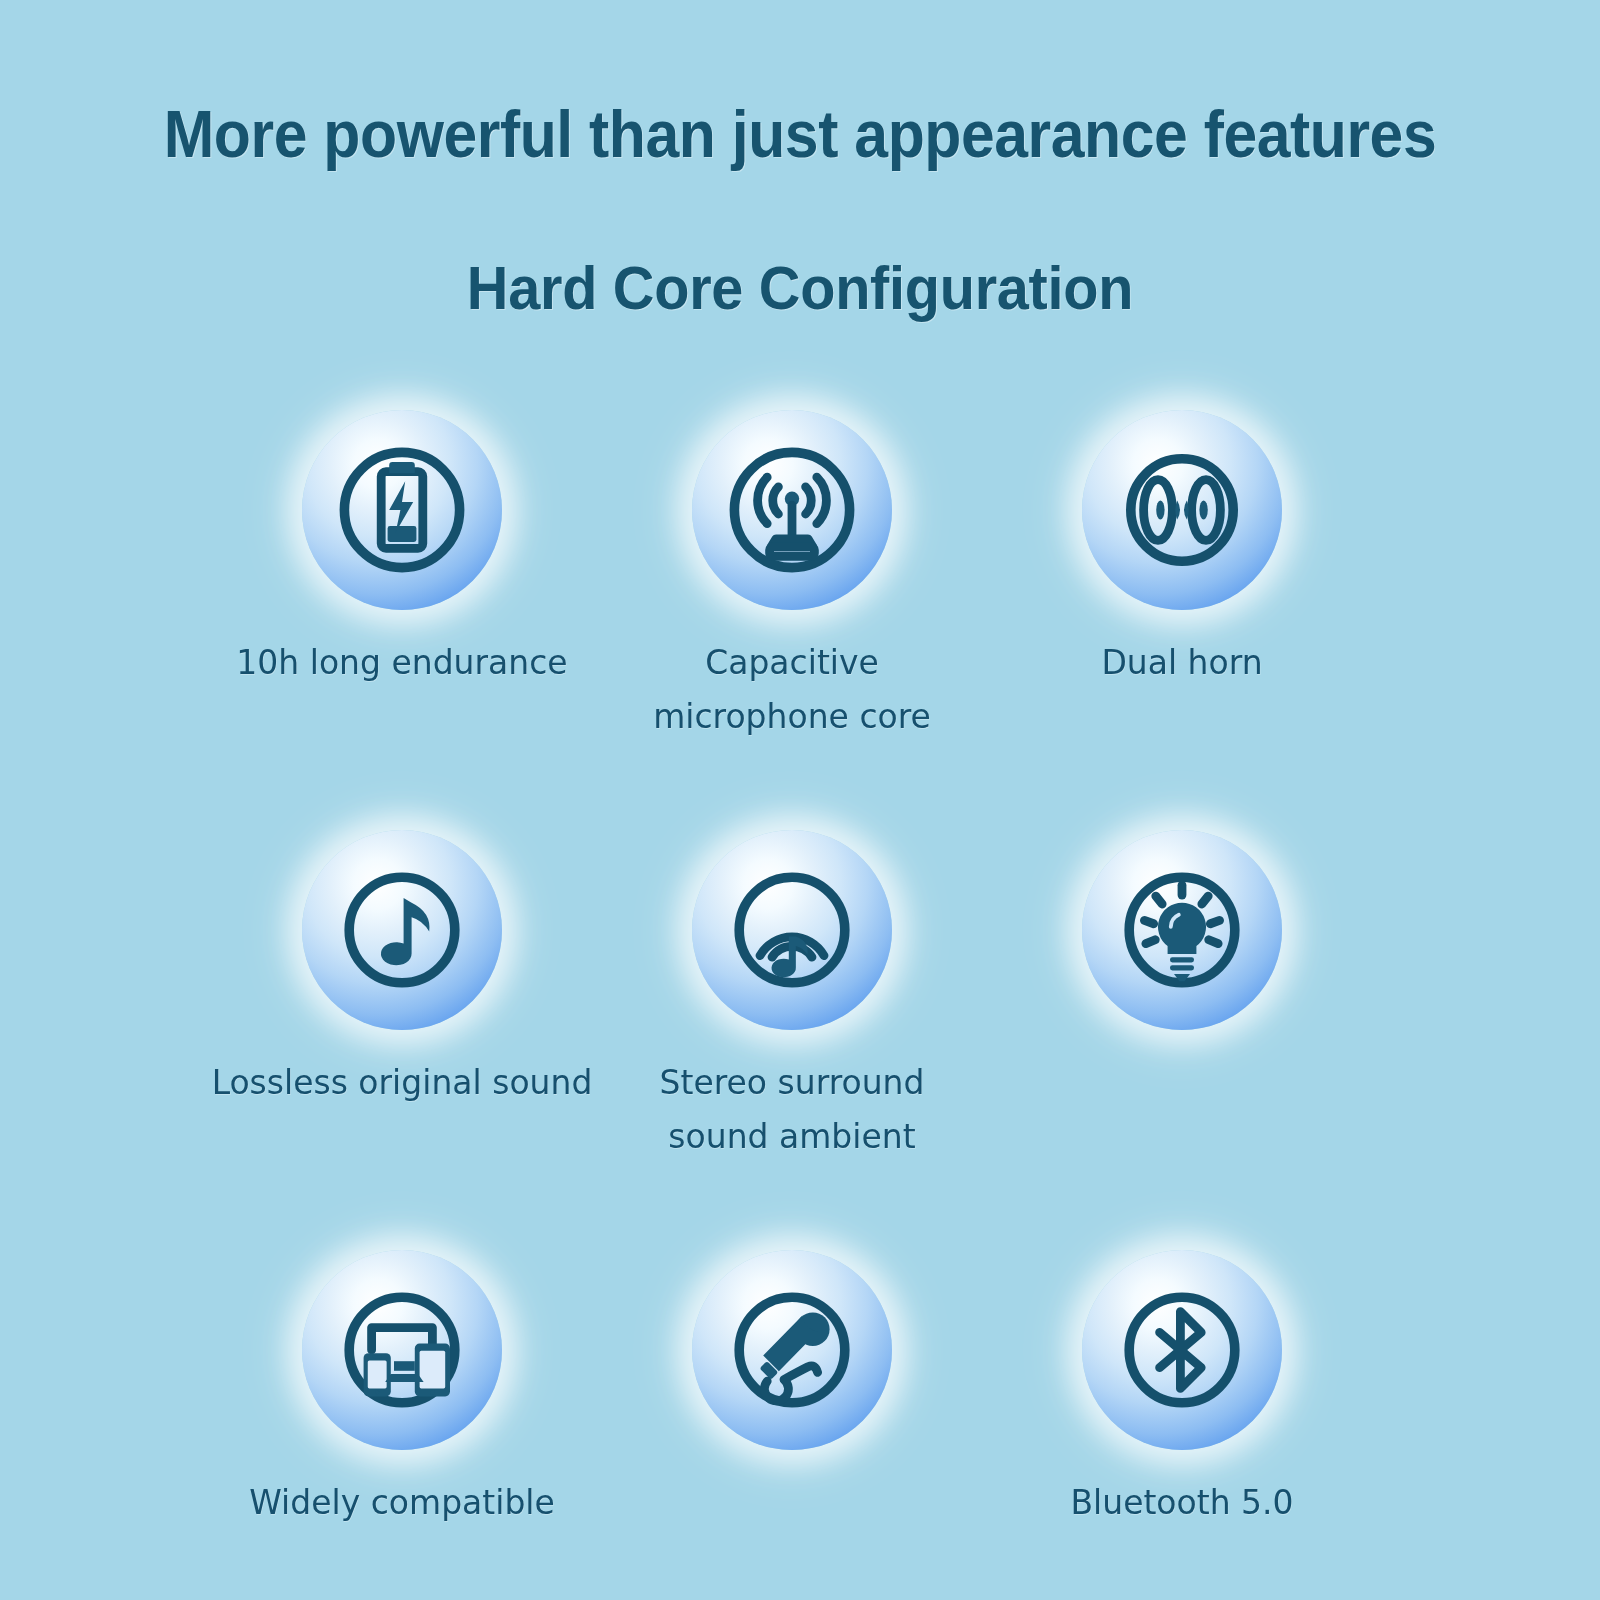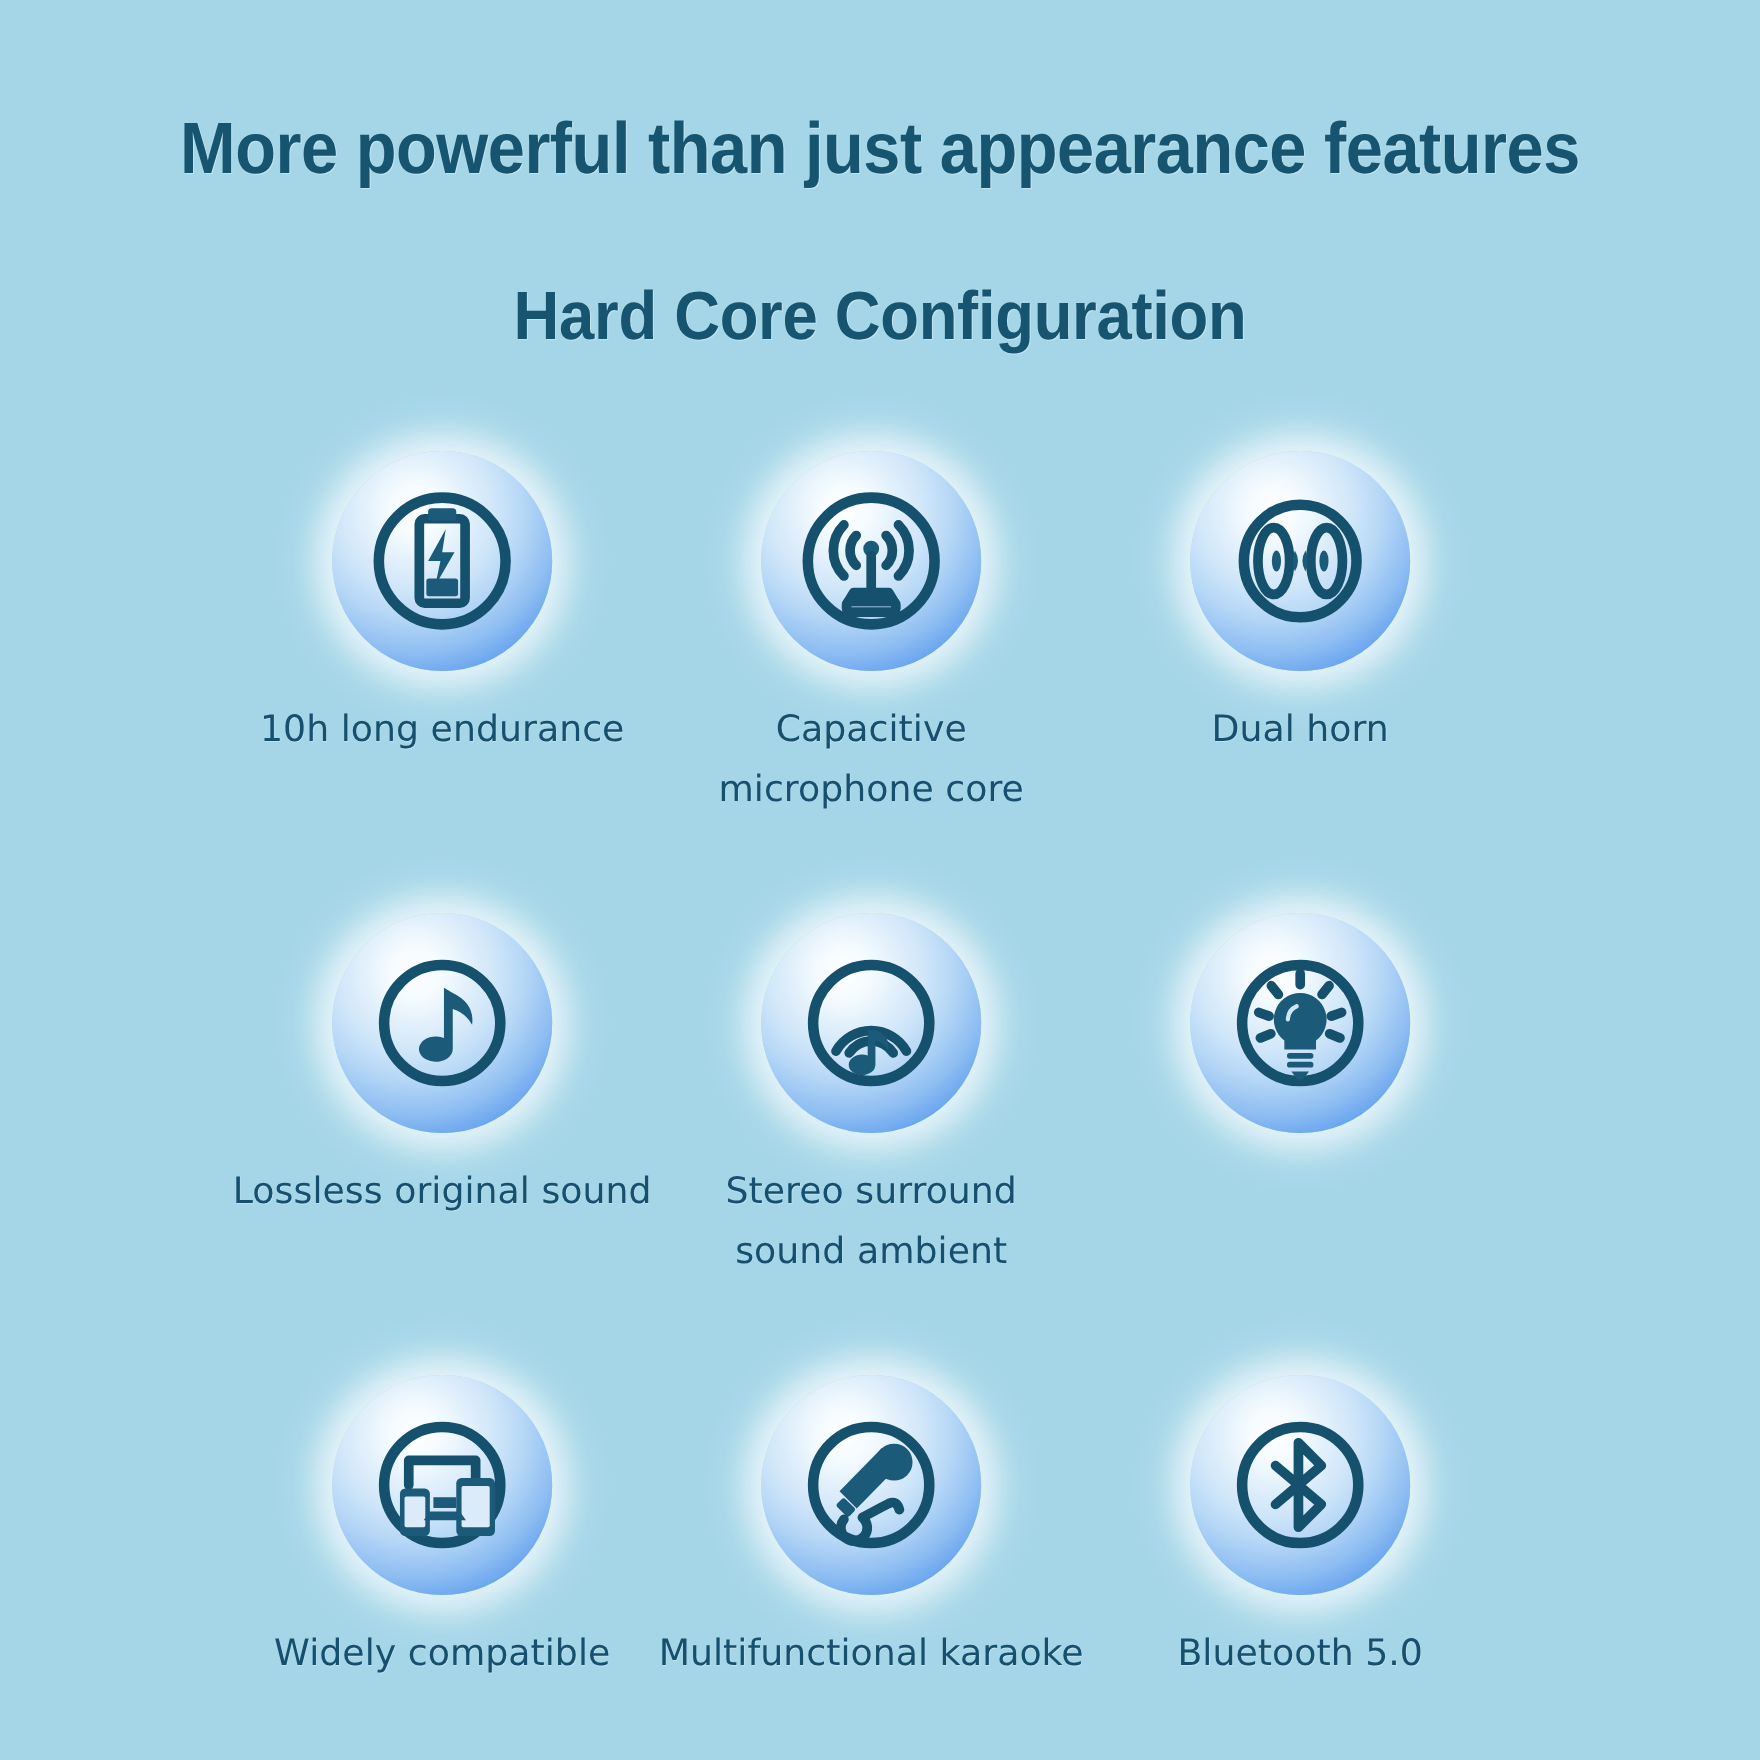--- a/index.html
+++ b/index.html
@@ -314,23 +314,20 @@
         <div class="sphere">
           <svg class="icon-svg" viewBox="0 0 100 100">
             <circle class="ico-ring" cx="50" cy="50" r="33"></circle>
             <circle class="ico-fill" cx="63" cy="37" r="10.5"></circle>
             <path class="ico-fill" d="M56.2 28.8 L32 53.5 l9.8 9.8 L66 38.6 a12.6 12.6 0 0 1 -9.8 -9.8 z"></path>
             <rect class="ico-fill" x="30.6" y="59.5" width="10" height="6.5" rx="1.6" transform="rotate(45 35.6 62.7)"></rect>
             <path class="ico-stroke" stroke-width="4.6" d="M34.5 69.5 a7.5 7.5 0 1 0 10.5 -1 q9 -5 15 -8 q4.5 -2 6 3.5"></path>
           </svg>
         </div>
       </div>
-      <div class="label">
-        <span class="line">Multifunctional karaoke</span>
-      </div>
     </div>
 
     <div class="cell row-2 col-2">
       <div class="sphere-wrap">
         <div class="sphere">
           <svg class="icon-svg" viewBox="0 0 100 100">
             <circle class="ico-ring" cx="50" cy="50" r="33"></circle>
             <path class="ico-stroke" stroke-width="5.4" d="M49 26 v48 l13 -13 -26 -22 M49 26 l13 13 -26 22"></path>
           </svg>
         </div>

